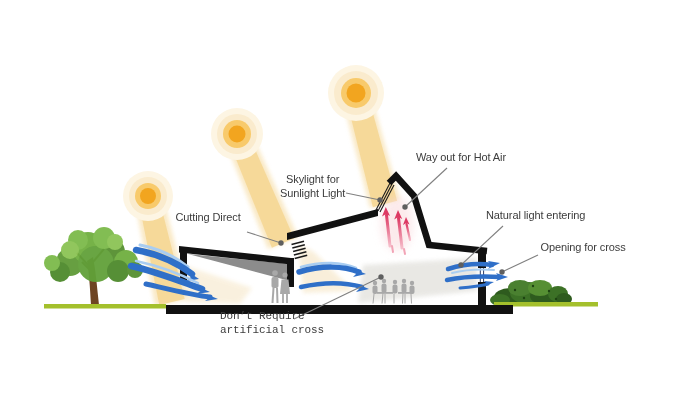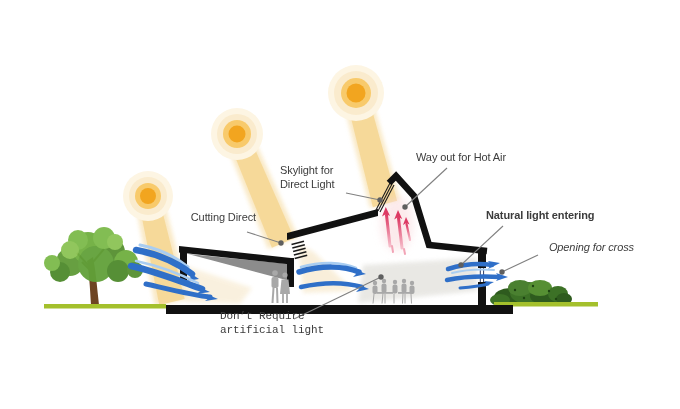--- a/index.html
+++ b/index.html
@@ -1,21 +1,21 @@
 <!DOCTYPE html>
 <html><head>
 <meta charset="utf-8">
 <style>
   html,body{margin:0;padding:0;background:#ffffff;}
   #stage{position:relative;width:680px;height:409px;background:#ffffff;overflow:hidden;
          font-family:"Liberation Sans",sans-serif;}
   #diagram-svg{position:absolute;left:0;top:0;}
   .label{position:absolute;font-size:11px;line-height:14px;color:#3c3c3c;
          letter-spacing:-0.1px;white-space:nowrap;}
-  .label.center{text-align:right;}
+  .label.center{text-align:center;}
 </style>
 </head>
 <body>
 
 <div id="stage">
 
 <svg id="diagram-svg" width="680" height="409" viewBox="0 0 680 409">
   <defs>
     <linearGradient id="hotairG" x1="0" y1="1" x2="0" y2="0">
       <stop offset="0" stop-color="#F6BECB"></stop>
@@ -213,39 +213,39 @@
   <g fill="#5F5F5F">
     <circle cx="380" cy="200" r="2.7"></circle>
         <circle cx="405" cy="207" r="2.7"></circle>
     <circle cx="281" cy="243" r="2.7"></circle>
         <circle cx="461" cy="265" r="2.7"></circle>
     <circle cx="502" cy="272" r="2.7"></circle>
         <circle cx="381" cy="277" r="2.7"></circle>
   </g>
 </svg>
 
-<div class="label" style="left:280px;top:163px;">
+<div class="label" style="left:280px;top:172px;text-align:center;">
   <div>Skylight for</div>
-  <div>Direct Light</div>
+  <div>Sunlight Light</div>
 </div>
 
 <div class="label" style="left:416px;top:150px;">
   <div>Way out for Hot Air</div>
 </div>
 
 <div class="label center" style="left:160px;top:210px;width:96px;">
   <div>Cutting Direct</div>
 </div>
 
-<div class="label" style="left:486px;top:208px;font-weight:bold;">
+<div class="label" style="left:486px;top:208px;">
   <div>Natural light entering</div>
 </div>
 
-<div class="label center" style="left:532px;top:240px;width:102px;font-style:italic;">
+<div class="label center" style="left:532px;top:240px;width:102px;">
   <div>Opening for cross</div>
 </div>
 
 <div class="label" style="left:220px;top:309px;font-family:Liberation Mono, monospace;">
   <div>Don’t Require</div>
-  <div>artificial light</div>
+  <div>artificial cross</div>
 </div>
 
 </div>
 
 </body></html>

